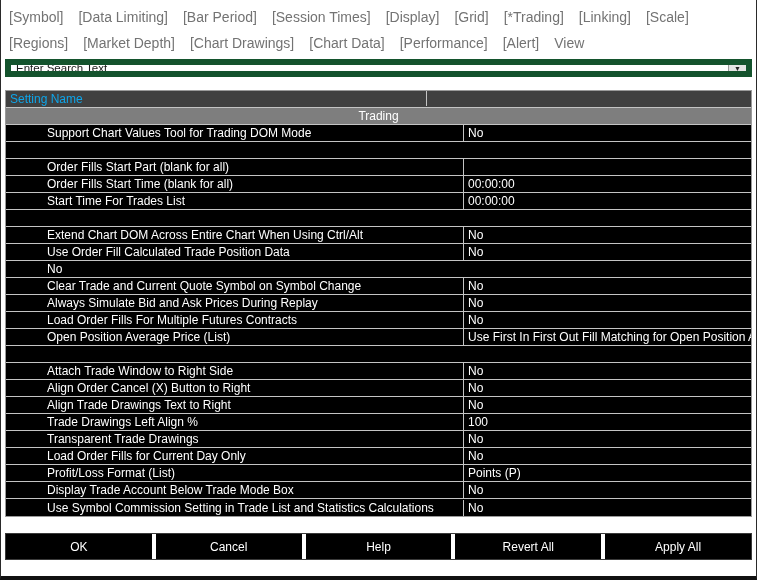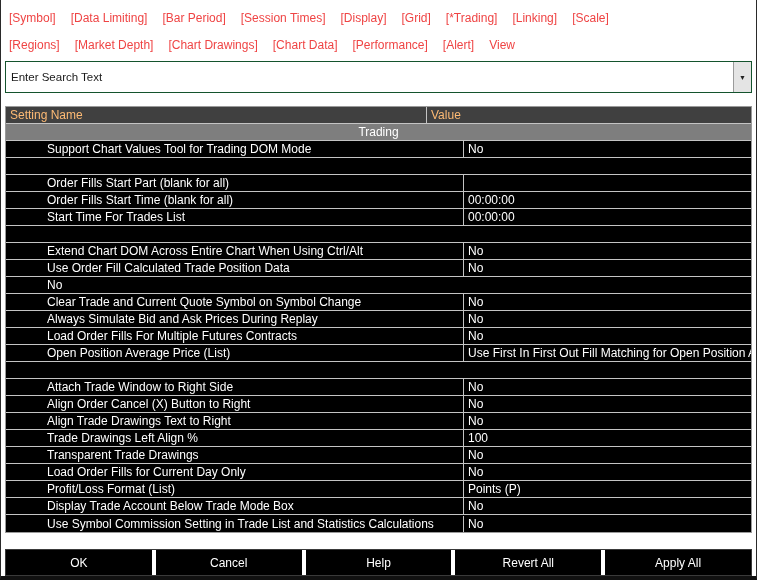--- a/index.html
+++ b/index.html
@@ -5,42 +5,42 @@
   * { margin:0; padding:0; box-sizing:border-box; }
   html,body { width:757px; height:580px; background:#fff; overflow:hidden;
               font-family:"Liberation Sans", sans-serif; }
   .window { width:757px; height:580px; background:#fff; position:relative;
             border-left:1px solid #2a2a2a; border-right:1px solid #2a2a2a;
             border-bottom:4px solid #111; }
 
   
   .menu { padding:4px 8px 0 8px; }
   .menu-row { line-height:26px; white-space:nowrap; }
-  .tab { display:inline-block; margin-right:15px; font-size:12px; color:#ef4444; cursor:default; }
+  .tab { display:inline-block; margin-right:15px; font-size:14px; color:#737373; cursor:default; }
 
   
-  .search-row { display:flex; margin:3px 4px 0 4px; height:32px;
-                border:1px solid #14532d; background:#fff; }
+  .search-row { display:flex; margin:3px 4px 0 4px; height:18px;
+                border:6px solid #14532d; background:#fff; }
   .search-input { flex:1; border:none; outline:none; padding:0 5px; font-size:11.5px;
                   color:#000; font-family:"Liberation Sans", sans-serif; background:transparent; }
   .search-input::placeholder { color:#1a1a1a; opacity:1; }
   .combo-btn { width:18px; background:#e4e4e4; border-left:1px solid #9a9a9a;
                display:flex; align-items:center; justify-content:center; cursor:default; }
   .combo-btn .arrow { font-size:7px; color:#222; line-height:1; }
 
   
   .table { margin:13px 4px 0 4px; border:1px solid #9a9a9a; border-bottom:1px solid #9a9a9a; }
   .row { display:flex; height:17px; border-bottom:1px solid #c4c4c4; overflow:hidden; }
   .row:last-child { border-bottom:none;align-items:center; }
   .cell { font-size:12px; line-height:15px; padding:1px 4px 0 4px;
           white-space:nowrap; overflow:hidden; }
   .cell.name  { width:421px; border-right:1px solid #c4c4c4; }
   .cell.value { flex:1; }
   .cell.full  { flex:1;text-align:center; }
-  .row.header { background:#404040; color:#fdba74; }
+  .row.header { background:#404040; color:#0ea5e9;flex-direction:column; }
   .row.header .cell.name { border-right:1px solid #c4c4c4; }
   .row.section { background:#7e7e7e; color:#fff; }
   .row.data { background:#000; color:#fff;padding-left:37px; }
   .row.spacer { background:#000; }
 
   
   .button-bar { display:flex; margin:16px 4px 0 4px; height:27px;
                 border:1px solid #3a3a3a; background:#fff; gap:4px; padding:0; }
   .dlg-btn { flex:1; background:#000; color:#fff; border:none; font-size:12px;
              font-family:"Liberation Sans", sans-serif; cursor:default; }

